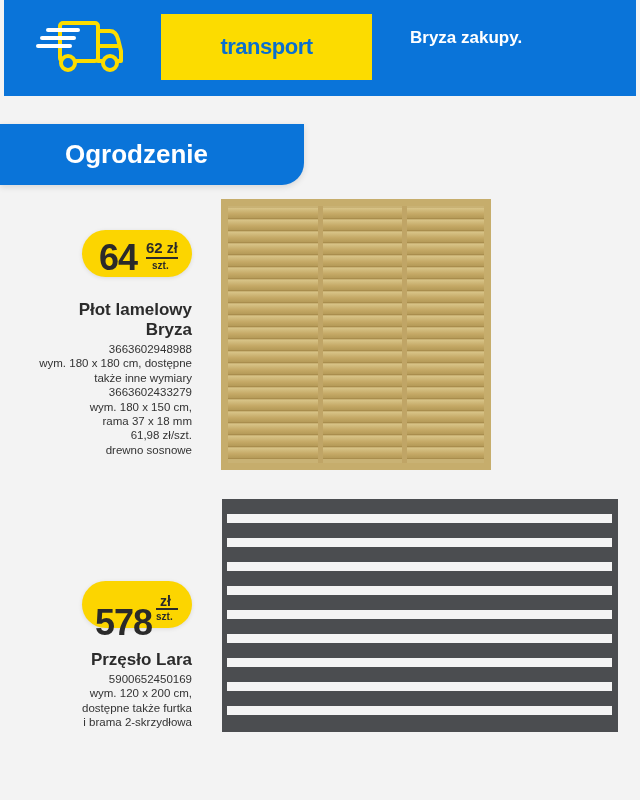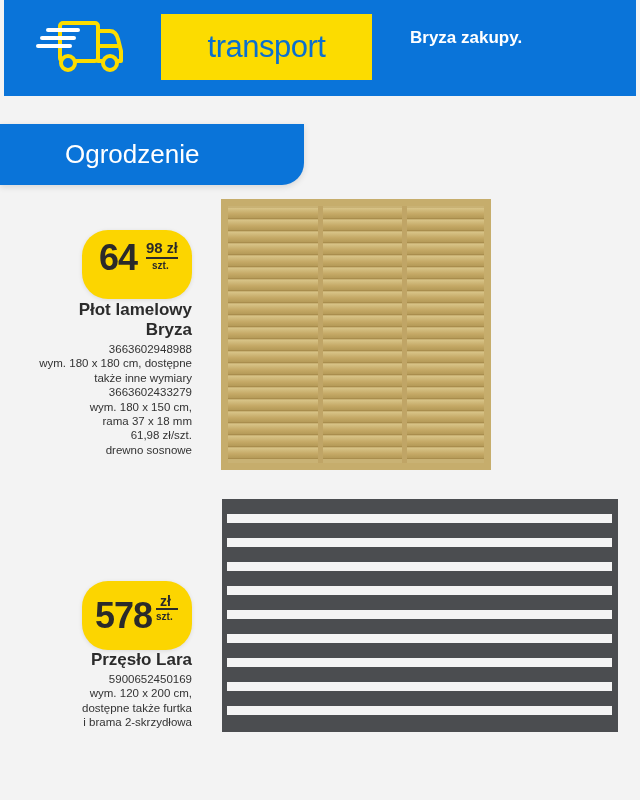--- a/index.html
+++ b/index.html
@@ -14,37 +14,37 @@
     position: absolute; left: 4px; top: 0; width: 632px; height: 96px;
     background: #0a74d9;
   }
   .truck-icon { position: absolute; left: 30px; top: 18px; width: 92px; height: 58px; }
   .transport-box {
     position: absolute; left: 157px; top: 14px; width: 211px; height: 66px;
     background: #fcdc00;
     display: flex; align-items: center; justify-content: center;
   }
   .transport-text {
-    color: #0a6fcf; font-weight: normal; font-size: 31px; letter-spacing: -0.5px;
+    color: #0a6fcf; font-weight: bold; font-size: 22px; letter-spacing: -0.5px;
   }
   .tagline {
     position: absolute; left: 406px; top: 27px;
     color: #ffffff; font-weight: bold; font-size: 17px; line-height: 21px;
   }
   .category-banner {
     position: absolute; left: 0; top: 124px; width: 304px; height: 61px;
     background: #0a74d9;
     border-bottom-right-radius: 22px;
     box-shadow: 0 2px 6px rgba(0,0,0,0.12);
     display: flex; align-items: center; padding-left: 65px;
   }
-  .category-title { color: #fff; font-weight: normal; font-size: 26px; }
+  .category-title { color: #fff; font-weight: bold; font-size: 26px; }
 
   .price-badge {
-    position: absolute; width: 110px; height: 69px; border-radius: 26px;
+    position: absolute; width: 110px; height: 47px; border-radius: 26px;
     background: #fcd500;
     box-shadow: 0 1px 4px rgba(0,0,0,0.1);
   }
   .price-main {
     position: absolute; font-weight: bold; color: #2a2a2a; font-size: 36px; letter-spacing: -1px;
   }
   .price-frac {
     position: absolute; font-weight: bold; color: #2a2a2a; font-size: 15px;
   }
   .price-cur { font-size: 14px; }
@@ -105,21 +105,21 @@
   </div>
 </div>
 
 <div class="category-banner">
   <span class="category-title">Ogrodzenie</span>
 </div>
 
 <div class="price-badge" style="left:82px; top:230px;">
   <span class="price-main" style="left:17px; top:7px;">64</span>
   <span class="price-frac" style="left:64px; top:9px;">
-    <span>98</span>
+    <span>62</span>
     <span class="price-cur">zł</span>
   </span>
   <span class="price-line" style="left:64px; top:27px; width:32px;"></span>
   <span class="price-unit" style="left:70px; top:30px;">szt.</span>
 </div>
 
 <div class="product-info" style="top:300px;">
   <div class="product-name">Płot lamelowy</div>
   <div class="product-name">Bryza</div>
   <div style="margin-top:2px;">
@@ -154,21 +154,21 @@
   <div class="wood-slat" style="top:194px;"></div>
   <div class="wood-slat" style="top:206px;"></div>
   <div class="wood-slat" style="top:218px;"></div>
   <div class="wood-slat" style="top:230px;"></div>
   <div class="wood-slat" style="top:242px;"></div>
   <div class="wood-post" style="left:90px;"></div>
   <div class="wood-post" style="left:174px;"></div>
 </div>
 
 <div class="price-badge" style="left:82px; top:581px;">
-  <span class="price-main" style="left:13px; top:14px;">578</span>
+  <span class="price-main" style="left:13px; top:21px;">578</span>
   <span class="price-frac" style="left:78px; top:11px;">
     <span class="price-cur">zł</span>
   </span>
   <span class="price-line" style="left:74px; top:27px; width:22px;"></span>
   <span class="price-unit" style="left:74px; top:30px;">szt.</span>
 </div>
 
 <div class="product-info" style="top:650px;">
   <div class="product-name">Przęsło Lara</div>
   <div style="margin-top:2px;">

